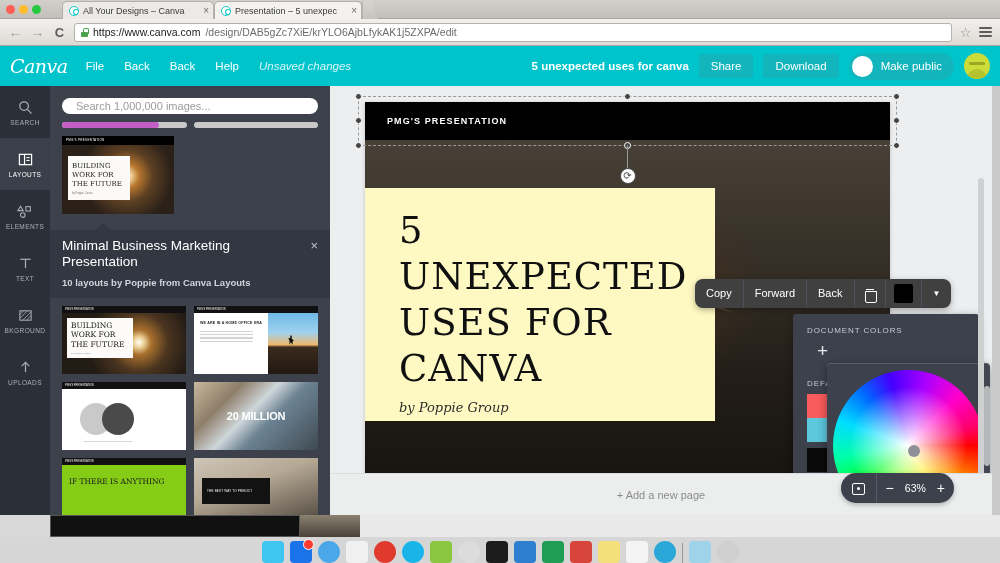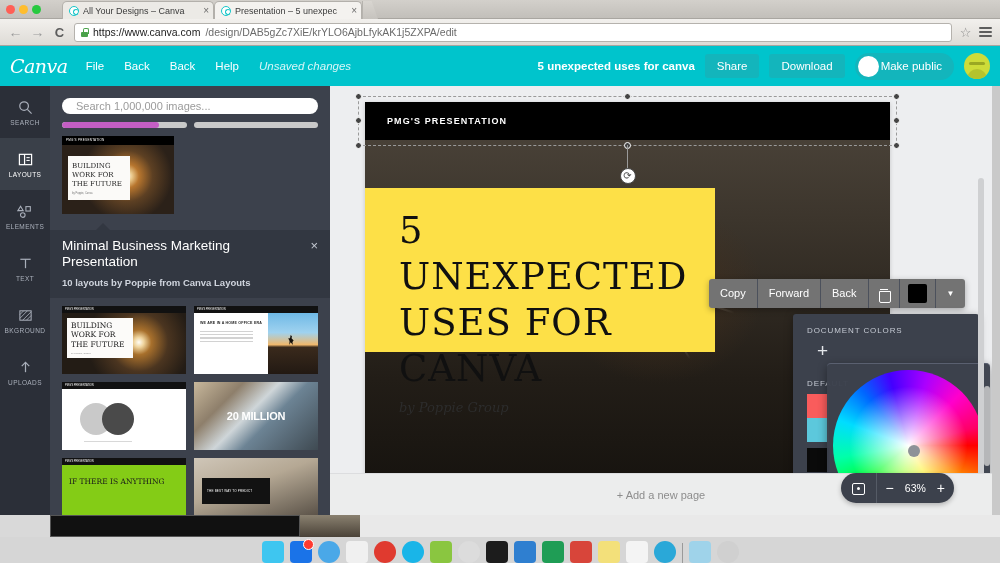--- a/index.html
+++ b/index.html
@@ -101,21 +101,21 @@
   .cmenu-item { font-size: 11.5px; color: #fff; }
   .unsaved { font-size: 11.5px; color: #d7f6f7; font-style: italic; margin-left: 20px; }
   .canva-right {
     margin-left: auto; display: flex; align-items: center; gap: 10px;
   }
   .doc-title { font-size: 11.5px; color: #fff; font-weight: bold; }
   .cbtn {
     background: #13b5bc; color: #fff; font-size: 11.5px;
     padding: 6px 12px; border-radius: 3px; border: none;
   }
-  .toggle-wrap { display: flex; align-items: center; gap: 2px; background:#13b5bc; border-radius: 14px; padding: 3px 12px 3px 3px; }
+  .toggle-wrap { display: flex; align-items: center; gap: 8px; background:#13b5bc; border-radius: 14px; padding: 3px 12px 3px 3px; }
   .toggle-knob { width: 21px; height: 21px; border-radius: 50%; background: #fff; }
   .toggle-label { font-size: 11.5px; color: #fff; }
   .avatar {
     width: 26px; height: 26px; border-radius: 50%;
     background: #cddc39; position: relative; overflow: hidden;
   }
   .avatar::before{
     content:""; position:absolute; left:5px; top:9px; width:16px; height:3px;
     background:#9aa823; border-radius:2px;
   }
@@ -240,22 +240,22 @@
       radial-gradient(ellipse 60px 40px at 28% 33%, rgba(230,120,40,.75) 0%, rgba(120,60,20,.2) 55%, rgba(0,0,0,0) 80%),
       linear-gradient(#4e463c 0%, #3c352c 30%, #221d17 70%, #15120e 100%);
   }
   .spark { position:absolute; background: linear-gradient(90deg,#fff7e2,rgba(255,240,200,0)); height:1.6px; transform-origin: 0 50%; border-radius:1px; opacity:.9;}
   .slide-topbar {
     position: absolute; left: 0; top: 0; right: 0; height: 38px; background: #000;
     display: flex; align-items: center; padding-left: 22px;
   }
   .slide-topbar span { color: #fff; font-size: 9px; font-weight: bold; letter-spacing: 1.1px; }
   .slide-white {
-    position: absolute; left: 0; top: 86px; width: 350px; height: 164px;
-    background: #fde047;
+    position: absolute; left: 0; top: 86px; width: 350px; height: 233px;
+    background: #fef9c3;
   }
   .slide-head {
     font-family: "DejaVu Serif", serif; font-size: 37px; color: #101010;
     line-height: 46px; letter-spacing: 1px; padding: 20px 0 0 34px;
     white-space: pre-line;
   }
   .slide-sub { font-family:"DejaVu Serif", serif; font-style: italic; font-size: 13px; color:#2c2c2c; padding-left: 34px; margin-top: 8px;}
 
   
   .selbox { position: absolute; left: 28px; top: 10px; width: 539px; height: 50px;
@@ -267,22 +267,22 @@
   .hdl.mr { right: -4px; top: 50%; margin-top:-4px; }
   .hdl.bl { left: -4px; bottom: -4px; } .hdl.br { right: -4px; bottom: -4px; }
   .hdl.bc { left: 50%; margin-left:-4px; bottom: -4px; }
   .rot-stem { position:absolute; left:50%; margin-left:-0.5px; bottom:-24px; width:1px; height:24px; background:#9a9a9a;}
   .rot-knob { position:absolute; left:50%; margin-left:-8px; bottom:-39px;
     width:16px; height:16px; border-radius:50%; background:#fff; border:1.5px solid #4a4a4a;
     color:#4a4a4a; font-size:10px; line-height:13px; text-align:center; }
 
   
   .obj-toolbar {
-    position: absolute; left: 379px; top: 193px; height: 29px;
-    background: #737373; border-radius: 3px;
+    position: absolute; left: 365px; top: 193px; height: 29px;
+    background: #404040; border-radius: 8px;
     display: flex; align-items: center; box-shadow: 0 2px 6px rgba(0,0,0,.3);
   }
   .obj-btn { color:#fff; font-size:11px; padding: 0 11px; line-height: 29px;
     border-right: 1px solid #4c515c; }
   .obj-icon { padding: 0 10px; border-right: 1px solid #4c515c; line-height: 29px; }
   .trash { width:10px; height:12px; position:relative; display:inline-block; vertical-align:middle;}
   .trash::before{content:""; position:absolute; left:0; top:2px; width:10px; height:10px;
     border:1.2px solid #fff; border-radius:0 0 2px 2px;}
   .trash::after{content:""; position:absolute; left:1px; top:0; width:8px; height:1.6px; background:#fff;}
   .swatch-box { padding: 0 8px; border-right: 1px solid #4c515c; display:flex; align-items:center; height:29px;}

